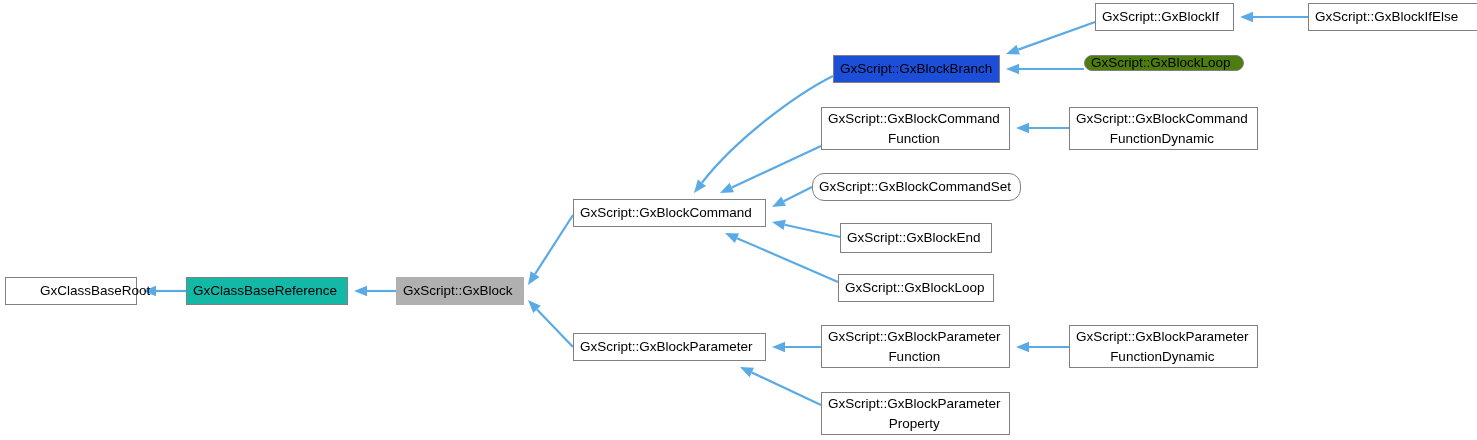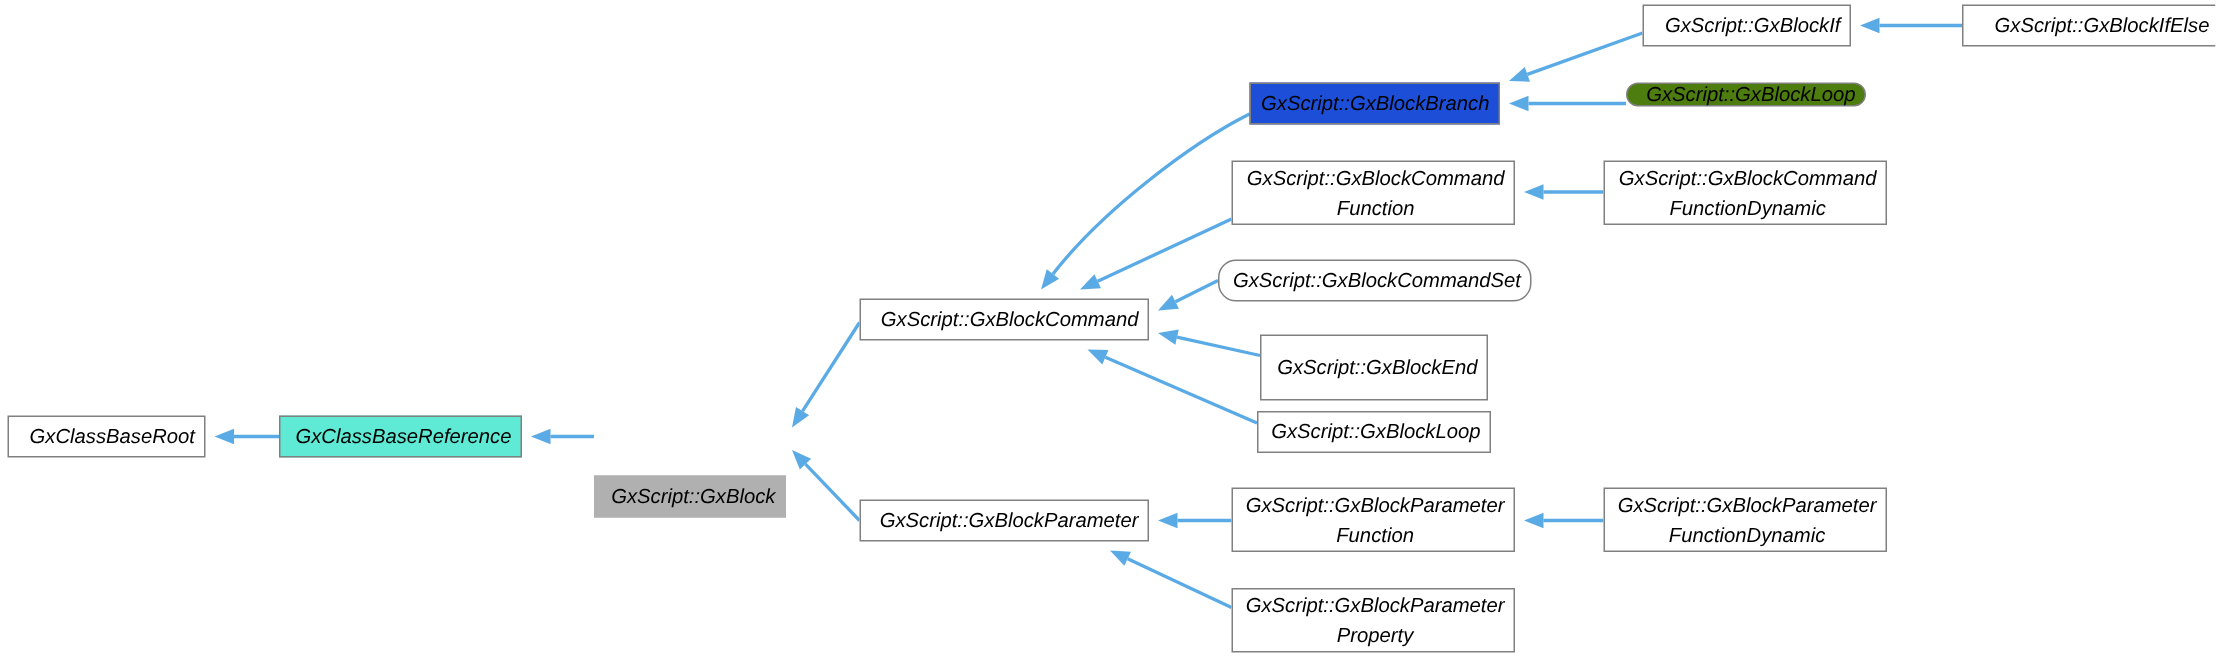--- a/index.html
+++ b/index.html
@@ -24,33 +24,31 @@
     pointer-events: none;
   }
   .node {
     position: absolute;
     box-sizing: border-box;
     border: 1px solid #808080;
     background: #ffffff;
     color: #000000;
     display: flex;
     align-items: center;
-    justify-content: flex-end;
+    justify-content: flex-start;
     text-align: center;
     font-size: 13.5px;
     line-height: 20px;
     letter-spacing: 0px;
     white-space: pre-line;
     z-index: 2;
-    font-style: italic;
   }
   .node.current {
     background: #b0b0b0;
     border-color: #707070;
-    margin-top: 40px;
   }
   .node-label {
     display: block;
     padding: 0 6px;
     white-space: pre-line;
   }
 </style>
 </head>
 <body>
 
@@ -116,29 +114,29 @@
         <path d="M1069,347 L1029.00,347.00" fill="none" stroke="#5aaae6" stroke-width="2.2"></path>
         <polygon points="1016.00,347.00 1029.00,341.80 1029.00,352.20" fill="#5aaae6"></polygon>
       </g>
       <g>
         <path d="M1308,17 L1253.00,17.00" fill="none" stroke="#5aaae6" stroke-width="2.2"></path>
         <polygon points="1240.00,17.00 1253.00,11.80 1253.00,22.20" fill="#5aaae6"></polygon>
       </g>
     </svg>
   <div id="node-layer">
       <div class="node" style="left: 5px; top: 277px; width: 132px; height: 28px; border-color: rgb(128, 128, 128); background: rgb(255, 255, 255); color: rgb(0, 0, 0); padding-left: 28px;"><span class="node-label">GxClassBaseRoot</span></div>
-      <div class="node" style="left: 186px; top: 277px; width: 162px; height: 28px; border-color: rgb(128, 128, 128); background: #5eead4; color: rgb(0, 0, 0);"><span class="node-label">GxClassBaseReference</span></div>
+      <div class="node" style="left: 186px; top: 277px; width: 162px; height: 28px; border-color: rgb(128, 128, 128); background: #14b8a6; color: rgb(0, 0, 0);"><span class="node-label">GxClassBaseReference</span></div>
       <div class="node current" style="left: 396px; top: 277px; width: 128px; height: 28px; border-color: rgb(176, 176, 176); background: rgb(176, 176, 176); color: rgb(0, 0, 0);"><span class="node-label">GxScript::GxBlock</span></div>
       <div class="node" style="left: 573px; top: 199px; width: 193px; height: 28px; border-color: rgb(128, 128, 128); background: rgb(255, 255, 255); color: rgb(0, 0, 0);"><span class="node-label">GxScript::GxBlockCommand</span></div>
       <div class="node" style="left: 573px; top: 333px; width: 193px; height: 28px; border-color: rgb(128, 128, 128); background: rgb(255, 255, 255); color: rgb(0, 0, 0);"><span class="node-label">GxScript::GxBlockParameter</span></div>
       <div class="node" style="left: 833px; top: 55px; width: 167px; height: 28px; border-color: rgb(128, 128, 128); background: #1d4ed8; color: rgb(0, 0, 0);"><span class="node-label">GxScript::GxBlockBranch</span></div>
       <div class="node" style="left: 821px; top: 107px; width: 189px; height: 43px; border-color: rgb(128, 128, 128); background: rgb(255, 255, 255); color: rgb(0, 0, 0);"><span class="node-label">GxScript::GxBlockCommand
 Function</span></div>
       <div class="node" style="left: 812px; top: 173px; width: 209px; height: 28px; border-color: rgb(128, 128, 128); background: rgb(255, 255, 255); color: rgb(0, 0, 0); border-radius: 12px;"><span class="node-label">GxScript::GxBlockCommandSet</span></div>
-      <div class="node" style="left: 840px; top: 223px; width: 152px; height: 44px; border-color: rgb(128, 128, 128); background: rgb(255, 255, 255); color: rgb(0, 0, 0);"><span class="node-label">GxScript::GxBlockEnd</span></div>
+      <div class="node" style="left: 840px; top: 223px; width: 152px; height: 30px; border-color: rgb(128, 128, 128); background: rgb(255, 255, 255); color: rgb(0, 0, 0);"><span class="node-label">GxScript::GxBlockEnd</span></div>
       <div class="node" style="left: 838px; top: 274px; width: 156px; height: 28px; border-color: rgb(128, 128, 128); background: rgb(255, 255, 255); color: rgb(0, 0, 0);"><span class="node-label">GxScript::GxBlockLoop</span></div>
       <div class="node" style="left: 821px; top: 325px; width: 189px; height: 43px; border-color: rgb(128, 128, 128); background: rgb(255, 255, 255); color: rgb(0, 0, 0);"><span class="node-label">GxScript::GxBlockParameter
 Function</span></div>
       <div class="node" style="left: 821px; top: 392px; width: 189px; height: 43px; border-color: rgb(128, 128, 128); background: rgb(255, 255, 255); color: rgb(0, 0, 0);"><span class="node-label">GxScript::GxBlockParameter
 Property</span></div>
       <div class="node" style="left: 1095px; top: 3px; width: 139px; height: 28px; border-color: rgb(128, 128, 128); background: rgb(255, 255, 255); color: rgb(0, 0, 0);"><span class="node-label">GxScript::GxBlockIf</span></div>
       <div class="node" style="left: 1084px; top: 55px; width: 160px; height: 16px; border-color: rgb(128, 128, 128); background: #4d7c0f; color: rgb(0, 0, 0); border-radius: 10px;"><span class="node-label">GxScript::GxBlockLoop</span></div>
       <div class="node" style="left: 1069px; top: 107px; width: 189px; height: 43px; border-color: rgb(128, 128, 128); background: rgb(255, 255, 255); color: rgb(0, 0, 0);"><span class="node-label">GxScript::GxBlockCommand
 FunctionDynamic</span></div>
       <div class="node" style="left: 1069px; top: 325px; width: 189px; height: 43px; border-color: rgb(128, 128, 128); background: rgb(255, 255, 255); color: rgb(0, 0, 0);"><span class="node-label">GxScript::GxBlockParameter

